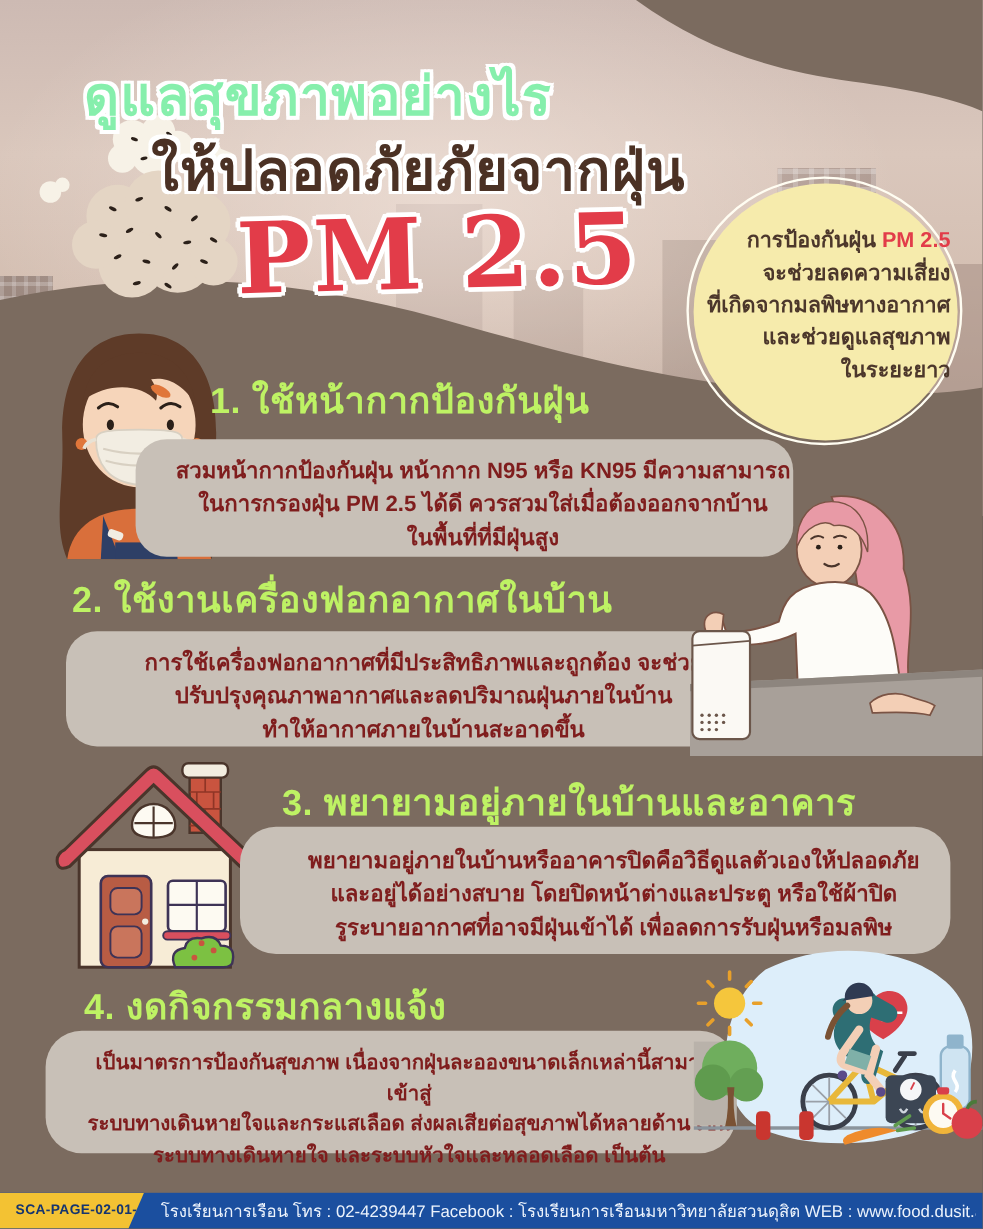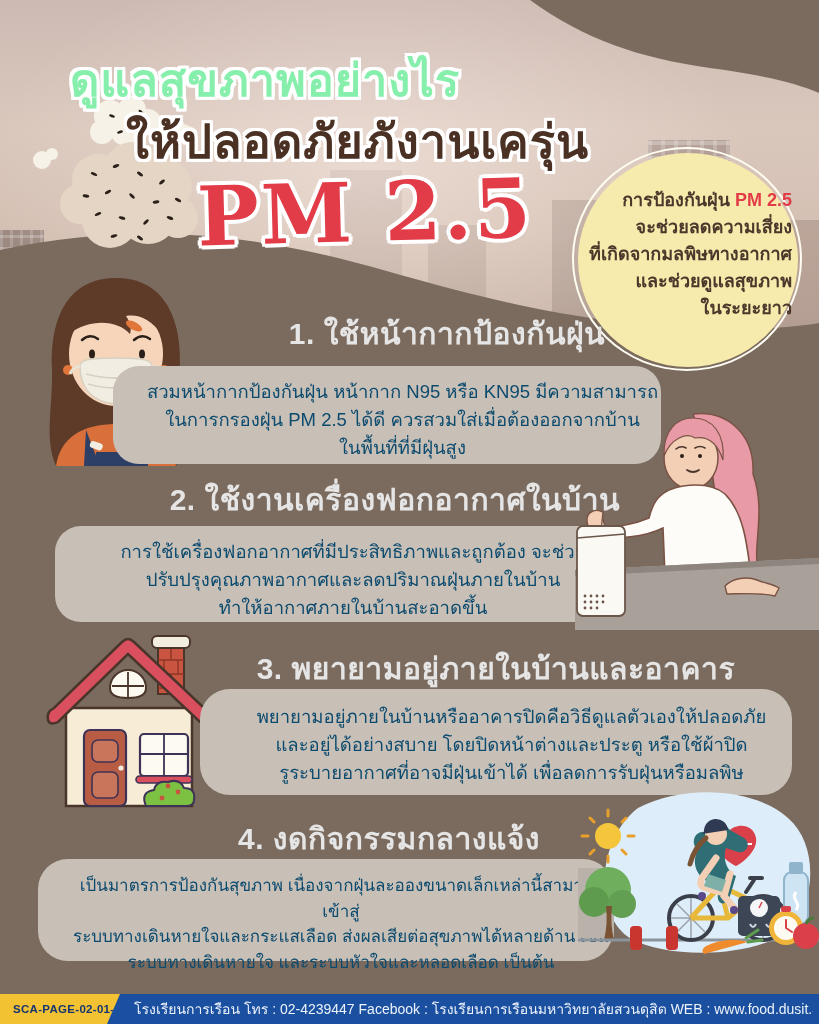--- a/index.html
+++ b/index.html
@@ -36,23 +36,23 @@
     letter-spacing:2px;transform:rotate(-1.5deg);
     text-shadow:4px 0 0 #fff,-4px 0 0 #fff,0 4px 0 #fff,0 -4px 0 #fff,
       3px 3px 0 #fff,-3px 3px 0 #fff,3px -3px 0 #fff,-3px -3px 0 #fff;}
   
   .bubble{position:absolute;left:578px;top:153px;width:220px;height:214px;background:#f6ebac;border-radius:50%;}
   .bubble::before{content:"";position:absolute;inset:-6px -4px -4px -6px;border:2.5px solid #fffdf2;border-radius:50%;}
   .bubble-text{position:absolute;left:6px;right:6px;top:34px;text-align:right;
     font-size:18px;font-weight:bold;color:#4c372b;line-height:1.5;white-space:pre-line;}
   .bubble-highlight{color:#e23c49;}
   
-  .sec-heading{position:absolute;text-align:right;font-size:30px;font-weight:800;color:#e5e5e5;letter-spacing:.5px;}
+  .sec-heading{position:absolute;text-align:left;font-size:30px;font-weight:800;color:#bef264;letter-spacing:.5px;}
   .sec-box{position:absolute;background:#c8c0b7;border-radius:26px;
-    color:#0c4a6e;font-weight:normal;text-align:center;white-space:pre-line;line-height:1.5;padding-left:31px;}
+    color:#7f1d1d;font-weight:bold;text-align:center;white-space:pre-line;line-height:1.5;padding-left:31px;}
   .h1{left:175px;top:310px;width:430px;}
   .box1{left:113px;top:366px;width:548px;height:98px;font-size:18.5px;padding-top:12px;box-sizing:border-box;}
   .h2{left:60px;top:476px;width:560px;}
   .box2{left:55px;top:526px;width:565px;height:96px;font-size:18.5px;padding-top:12px;box-sizing:border-box;}
   .h3{left:235px;top:645px;width:500px;}
   .box3{left:200px;top:689px;width:592px;height:106px;font-size:18.5px;padding-top:14px;box-sizing:border-box;border-radius:30px;}
   .h4{left:70px;top:815px;width:470px;}
   .box4{left:38px;top:859px;width:575px;height:102px;font-size:17px;padding-top:14px;box-sizing:border-box;border-radius:30px;}
   .illus{position:absolute;}
   
@@ -123,21 +123,21 @@
       <ellipse cx="70" cy="126" rx="3.4" ry="1.5" transform="rotate(-25 70 126)"></ellipse>
       <ellipse cx="94" cy="130" rx="3.4" ry="1.5" transform="rotate(15 94 130)"></ellipse>
       <ellipse cx="118" cy="134" rx="3.4" ry="1.5" transform="rotate(-45 118 134)"></ellipse>
       <ellipse cx="142" cy="130" rx="3.4" ry="1.5" transform="rotate(20 142 130)"></ellipse>
       <ellipse cx="86" cy="148" rx="3.4" ry="1.5" transform="rotate(-15 86 148)"></ellipse>
       <ellipse cx="112" cy="150" rx="3.4" ry="1.5" transform="rotate(35 112 150)"></ellipse>
     </g>
   </svg>
 
   <div class="title1 outline">ดูแลสุขภาพอย่างไร</div>
-  <div class="title2 outline">ให้ปลอดภัยภังานเครุ่น</div>
+  <div class="title2 outline">ให้ปลอดภัยภัยจากฝุ่น</div>
   <div class="titlepm">PM 2.5</div>
 
   <div class="bubble">
     <div class="bubble-text"><span>การป้องกันฝุ่น </span><span class="bubble-highlight">PM 2.5</span><span>
 จะช่วยลดความเสี่ยง
 ที่เกิดจากมลพิษทางอากาศ
 และช่วยดูแลสุขภาพ
 ในระยะยาว</span></div>
   </div>
 

